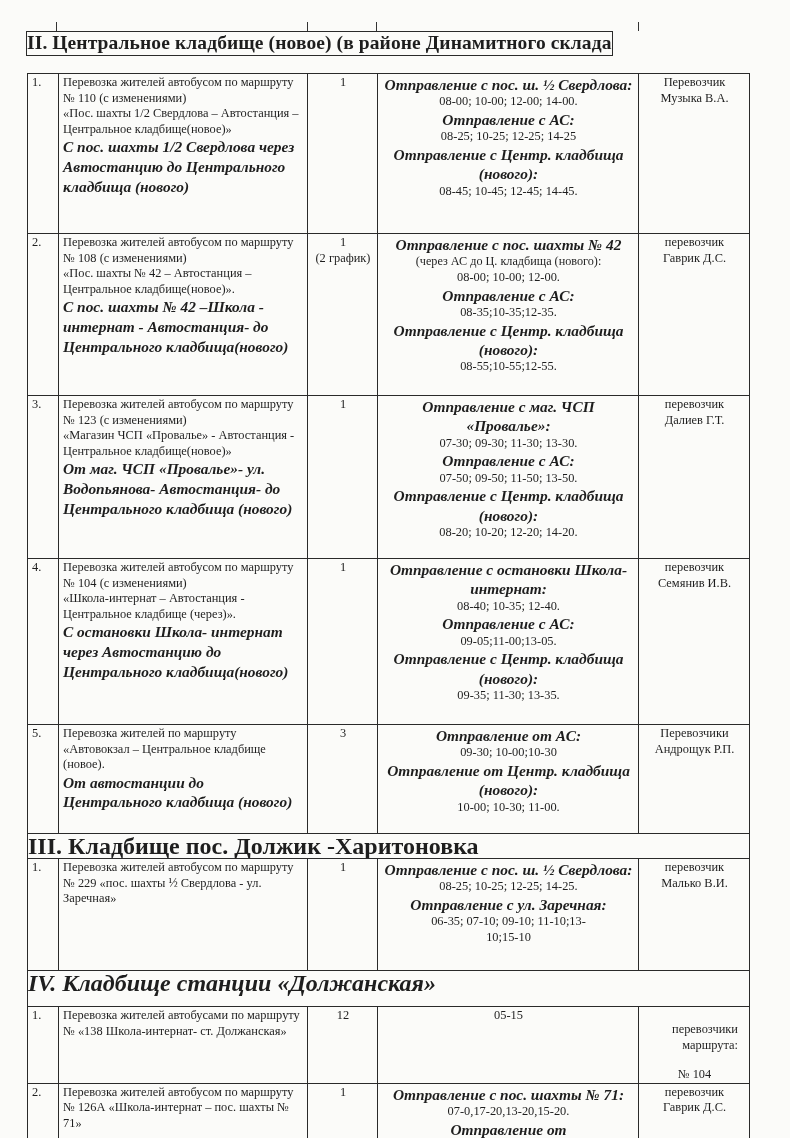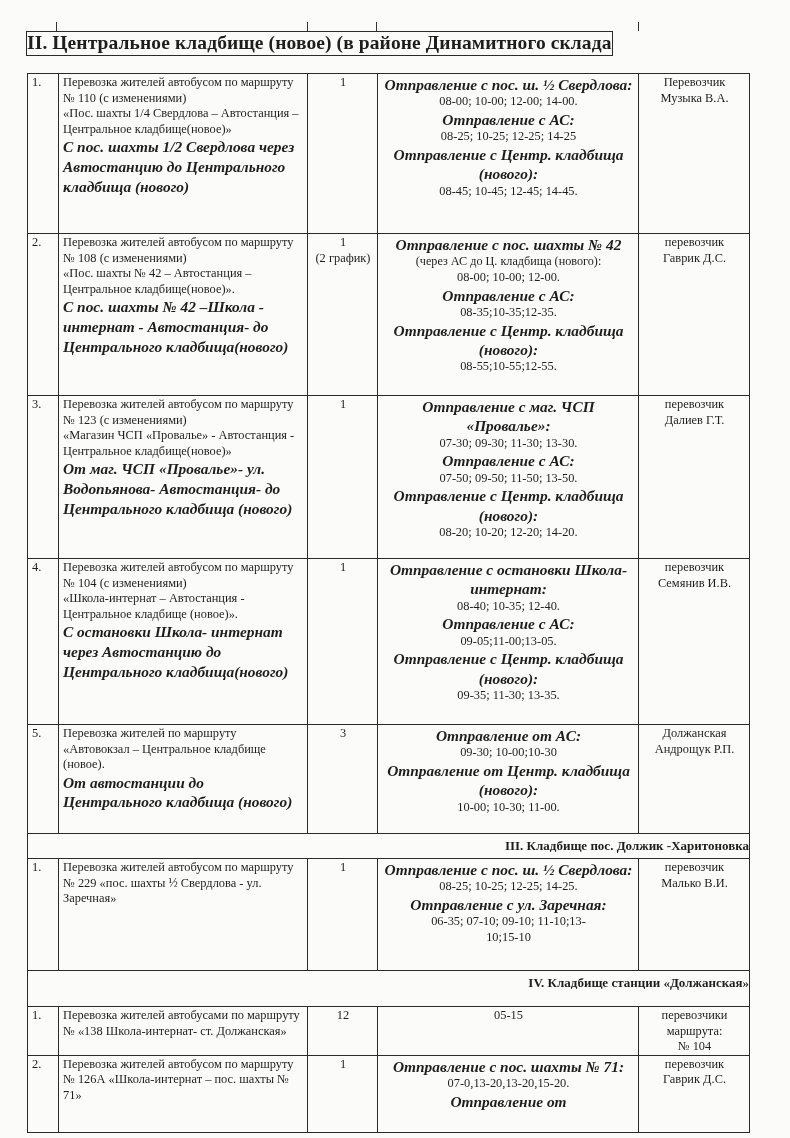--- a/index.html
+++ b/index.html
@@ -68,23 +68,23 @@
       font-weight: bold;
       font-style: italic;
       font-size: 15.4px;
       line-height: 19.6px;
       display: block;
     }
     .b { font-weight: normal; }
     .line { display: block; }
     .small { font-size: 12.2px; }
     tr.sec td {
-      text-align: right;
-      font-weight: bold;
-      font-size: 13px;
+      text-align: left;
+      font-weight: bold;
+      font-size: 24px;
       line-height: 22px;
       padding: 1px 0 0 0;
       white-space: nowrap;
     }
   </style>
 </head>
 <body>
 
 <div class="page">
 
@@ -105,21 +105,21 @@
       <col style="width:261px">
       <col style="width:111px">
     </colgroup>
 
     <tbody>
         <tr style="height:160px;">
       <td class="num">1.</td>
       <td class="desc">
         <span>Перевозка жителей автобусом по маршруту № 110</span>
         <span class="b">(с изменениями)</span>
-        <span class="line">«Пос. шахты 1/4 Свердлова – Автостанция –Центральное кладбище(новое)»</span>
+        <span class="line">«Пос. шахты 1/2 Свердлова – Автостанция –Центральное кладбище(новое)»</span>
         <span class="desc-bi">С пос. шахты 1/2 Свердлова через Автостанцию до Центрального кладбища (нового)</span>
       </td>
       <td class="count">
         <span class="line">1</span>
       </td>
       <td class="times">
         <span class="bi">Отправление с пос. ш. ½ Свердлова:</span>
         <span class="line">08-00; 10-00; 12-00; 14-00.</span>
         <span class="bi">Отправление с АС:</span>
         <span class="line">08-25; 10-25; 12-25; 14-25</span>
@@ -182,21 +182,21 @@
         <span class="line">перевозчик</span>
         <span class="line">Далиев Г.Т.</span>
       </td>
     </tr>
 
     <tr style="height:166px;">
       <td class="num">4.</td>
       <td class="desc">
         <span>Перевозка жителей автобусом по маршруту № 104</span>
         <span class="b">(с изменениями)</span>
-        <span class="line">«Школа-интернат – Автостанция - Центральное кладбище (новое)».</span>
+        <span class="line">«Школа-интернат – Автостанция - Центральное кладбище (через)».</span>
         <span class="desc-bi">С остановки Школа- интернат через Автостанцию до Центрального кладбища(нового)</span>
       </td>
       <td class="count">
         <span class="line">1</span>
       </td>
       <td class="times">
         <span class="bi">Отправление с остановки Школа-интернат:</span>
         <span class="line">08-40; 10-35; 12-40.</span>
         <span class="bi">Отправление с АС:</span>
         <span class="line">09-05;11-00;13-05.</span>
@@ -219,21 +219,21 @@
       <td class="count">
         <span class="line">3</span>
       </td>
       <td class="times">
         <span class="bi">Отправление от АС:</span>
         <span class="line">09-30; 10-00;10-30</span>
         <span class="bi">Отправление от Центр. кладбища (нового):</span>
         <span class="line">10-00; 10-30; 11-00.</span>
       </td>
       <td class="carrier">
-        <span class="line">Должанская</span>
+        <span class="line">Перевозчики</span>
         <span class="line">Андрощук Р.П.</span>
       </td>
     </tr>
 
     <tr class="sec" style="height:25px;">
       <td colspan="5">III. Кладбище пос. Должик -Харитоновка</td>
     </tr>
 
     <tr style="height:112px;">
       <td class="num">1.</td>
@@ -244,42 +244,42 @@
         <span class="line">08-25; 10-25; 12-25; 14-25.</span>
         <span class="bi">Отправление с ул. Заречная:</span>
         <span class="line" style="padding:0 48px;">06-35; 07-10; 09-10; 11-10;13-10;15-10</span>
       </td>
       <td class="carrier">
         <span class="line">перевозчик</span>
         <span class="line">Малько В.И.</span>
       </td>
     </tr>
 
-    <tr class="sec" style="height:36px;">
+    <tr class="sec" style="height:36px;font-style:italic;">
       <td colspan="5">IV. Кладбище станции «Должанская»</td>
     </tr>
 
     <tr style="height:48px;">
       <td class="num">1.</td>
       <td class="desc">Перевозка жителей автобусами по маршруту № «138 Школа-интернат- ст. Должанская»</td>
       <td class="count">12</td>
       <td class="times">05-15</td>
       <td class="carrier">
-        <span class="line" style="padding:0 8px;">перевозчики маршрута:</span>
+        <span class="line" style="padding:14px 8px;text-align:right;">перевозчики маршрута:</span>
         <span class="line">№ 104</span>
       </td>
     </tr>
 
     <tr style="height:77px;">
       <td class="num">2.</td>
       <td class="desc">Перевозка жителей автобусом по маршруту № 126А «Школа-интернат – пос. шахты № 71»</td>
       <td class="count">1</td>
       <td class="times">
         <span class="bi">Отправление с пос. шахты № 71:</span>
-        <span class="line">07-0,13-20,13-20,15-20.</span>
+        <span class="line">07-0,17-20,13-20,15-20.</span>
         <span class="bi">Отправление от</span>
       </td>
       <td class="carrier">
         <span class="line">перевозчик</span>
         <span class="line">Гаврик Д.С.</span>
       </td>
     </tr>
   </tbody>
     </table>
 

